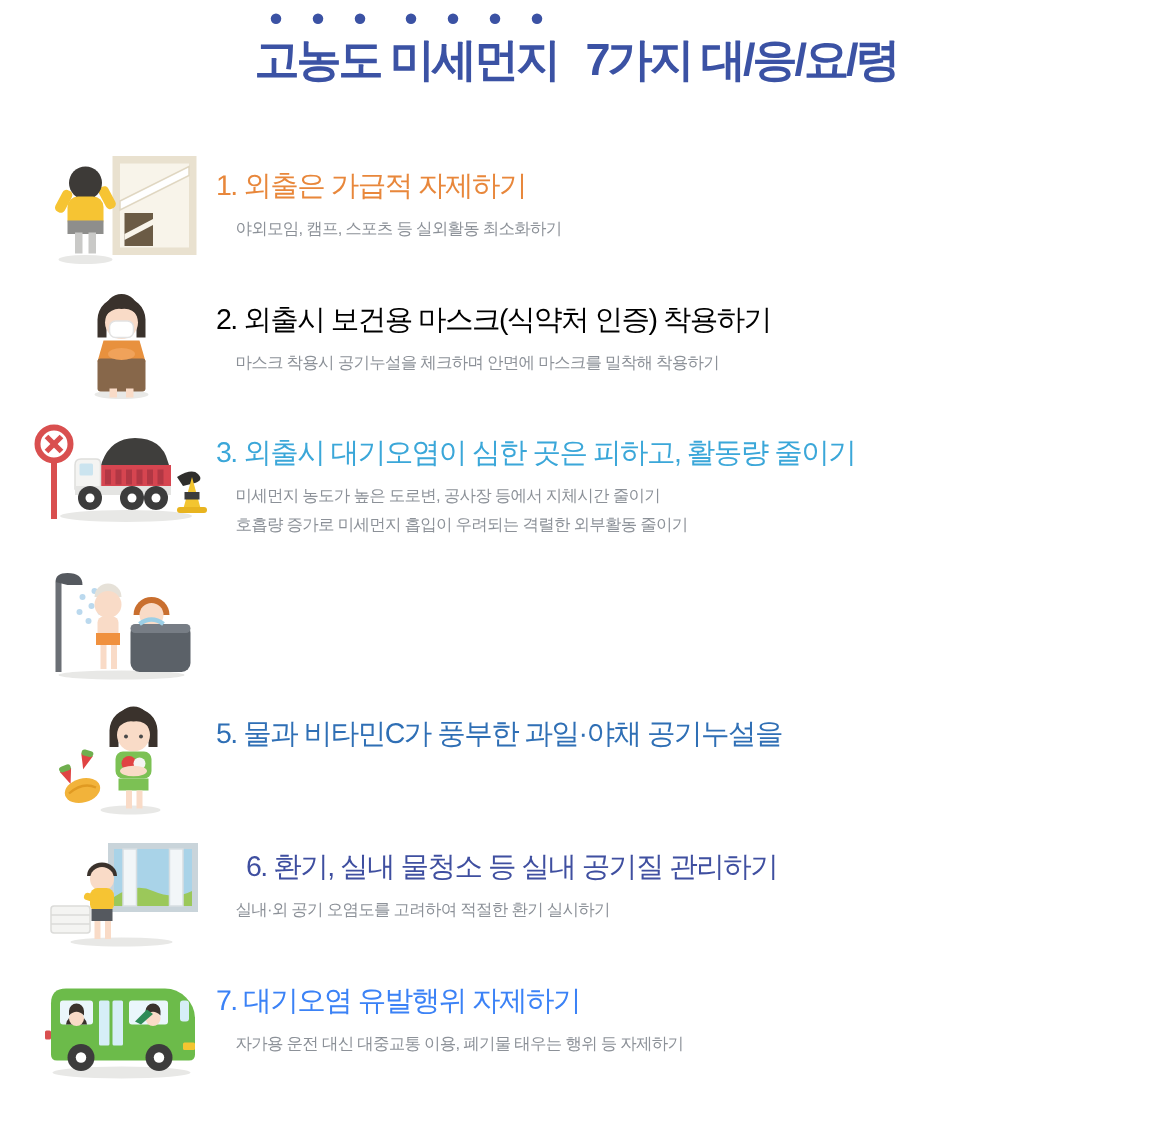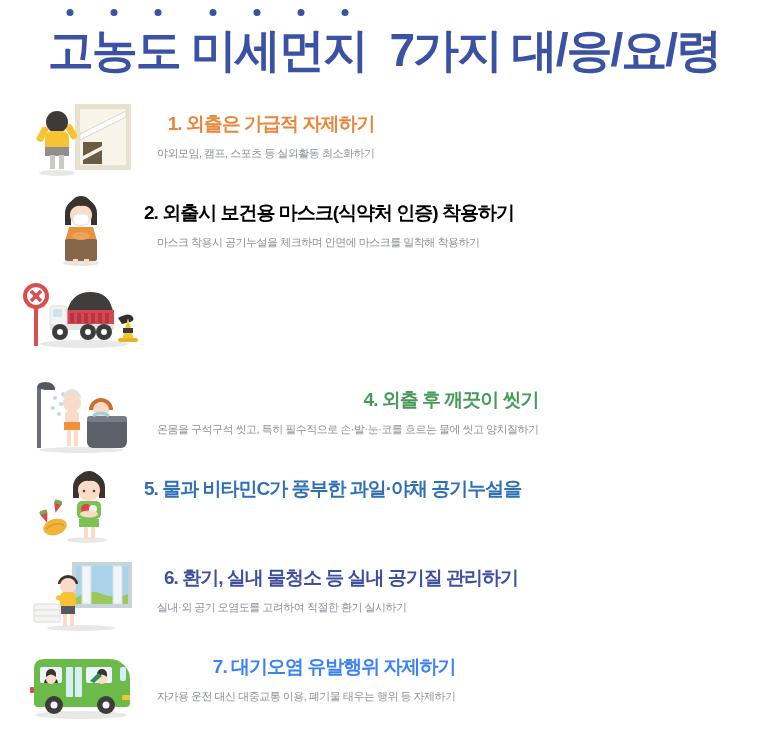--- a/index.html
+++ b/index.html
@@ -13,21 +13,21 @@
   .page { width: 768px; height: 748px; }
 
   
   .title-wrap {
     text-align: center;
     padding-top: 20px;
     height: 96px;
   }
   .title {
     display: inline-block;
-    font-size: 46px;
+    font-size: 30px;
     font-weight: 700;
     color: var(--title-color, #3B52A4);
     letter-spacing: -2px;
     white-space: nowrap;
   }
   .dotted-part { font-weight: 700; }
   .dotted-char { position: relative; display: inline-block; }
   .dotted-char.has-dot::before {
     content: "";
     position: absolute;
@@ -44,25 +44,24 @@
   .row { display: flex; align-items: flex-start; margin-bottom: 9px; min-height: 80px; }
   .row.tall { margin-bottom: 16px; }
   .icon-box {
     flex: 0 0 126px;
     width: 126px; min-height: 78px;
     display: flex; align-items: center; justify-content: center;
   }
   .text-box { padding-top: 11px; }
   .heading {
     font-size: 19px;
-    font-weight: 700;
+    font-weight: 400;
     letter-spacing: -1px;
     margin-bottom: 7px;
     white-space: nowrap;
-    text-align: right;
   }
   .line {
     font-size: 11px;
     color: #8C9198;
     padding-left: 13px;
     line-height: 1.7;
     letter-spacing: -0.5px;
     white-space: nowrap;
   }
   svg { display: block; }
@@ -158,20 +157,28 @@
           <circle cx="66" cy="54" r="8" fill="#3C3C3C"></circle>
             <circle cx="66" cy="54" r="3" fill="#FFFFFF"></circle>
           <circle cx="82" cy="54" r="8" fill="#3C3C3C"></circle>
             <circle cx="82" cy="54" r="3" fill="#FFFFFF"></circle>
           <path d="M96 40 q10 -6 14 -2 q4 4 -2 6 l-8 2 Z" fill="#2F2E2C"></path>
           <polygon points="100,62 106,40 112,62" fill="#F3C530"></polygon>
           <rect x="101" y="50" width="10" height="5" fill="#3C3C3C"></rect>
           <rect x="96" y="60" width="20" height="4" rx="2" fill="#E8B420"></rect>
         </svg>
       </div>
+      <div class="text-box">
+        <div class="heading" style="color: rgb(59, 167, 217);">
+          <span>3.</span>
+          <span>외출시 대기오염이 심한 곳은 피하고, 활동량 줄이기</span>
+        </div>
+        <div class="line">미세먼지 농도가 높은 도로변, 공사장 등에서 지체시간 줄이기</div>
+        <div class="line">호흡량 증가로 미세먼지 흡입이 우려되는 격렬한 외부활동 줄이기</div>
+      </div>
     </div>
 
     <div class="row">
       <div class="icon-box">
         <svg width="112" height="80" viewBox="0 0 112 80">
           <ellipse cx="56" cy="74" rx="42" ry="3" fill="#E8E8E6"></ellipse>
           <rect x="12" y="12" width="4" height="60" fill="#6B6F75"></rect>
           <path d="M12 12 q0 -6 8 -6 q10 0 10 8 h-10 Z" fill="#55595F"></path>
           <g fill="#BBD9EE">
             <circle cx="30" cy="22" r="2"></circle>
@@ -186,27 +193,20 @@
           <rect x="40" y="35" width="14" height="16" rx="4" fill="#F9DBC7"></rect>
           <rect x="39" y="46" width="16" height="8" fill="#F0913F"></rect>
           <rect x="42" y="54" width="4" height="16" fill="#F9DBC7"></rect>
           <rect x="49" y="54" width="4" height="16" fill="#F9DBC7"></rect>
           <path d="M64 34 a12 12 0 0 1 24 0 Z" fill="#C96F2F"></path>
           <circle cx="76" cy="34" r="8" fill="#F9DBC7"></circle>
           <rect x="62" y="40" width="40" height="32" rx="6" fill="#5B6168"></rect>
           <rect x="62" y="40" width="40" height="6" rx="3" fill="#777D85"></rect>
           <path d="M68 40 q8 -6 16 0" stroke="#9CCFE6" stroke-width="3" fill="none"></path>
         </svg>
-      </div>
-      <div class="text-box">
-        <div class="heading" style="color: rgb(70, 154, 87);">
-          <span>4.</span>
-          <span>외출 후 깨끗이 씻기</span>
-        </div>
-        <div class="line">온몸을 구석구석 씻고, 특히 필수적으로 손·발·눈·코를 흐르는 물에 씻고 양치질하기</div>
       </div>
     </div>
 
     <div class="row">
       <div class="icon-box">
         <svg width="108" height="80" viewBox="0 0 108 80">
           <ellipse cx="60" cy="75" rx="20" ry="3" fill="#E8E8E6"></ellipse>
           <g transform="rotate(-20 18 52)">
             <polygon points="14,48 22,48 18,58" fill="#E04343"></polygon>
             <rect x="14" y="45" width="8" height="4" rx="2" fill="#6FAE4E"></rect>

